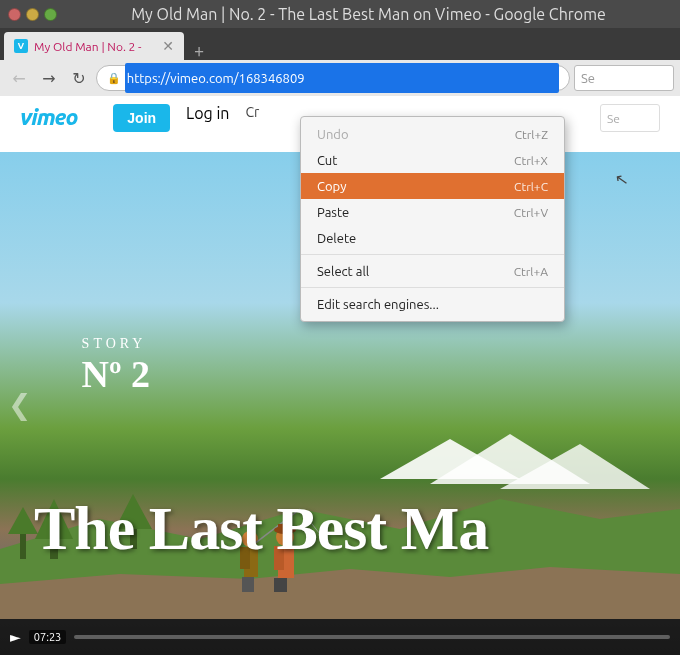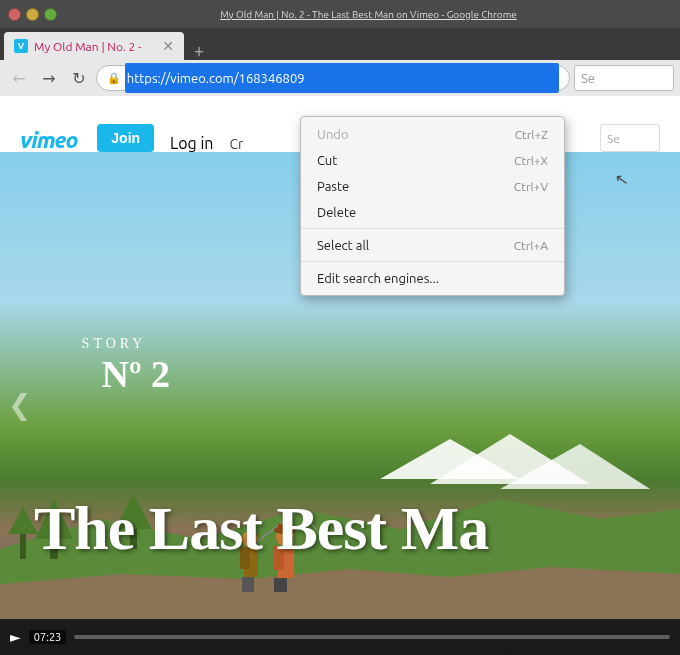--- a/index.html
+++ b/index.html
@@ -12,21 +12,21 @@
       display: flex;
       align-items: center;
       padding: 0 8px;
       gap: 8px;
     }
     .window-controls { display: flex; gap: 5px; align-items: center; }
     .wc { width: 13px; height: 13px; border-radius: 50%; border: 1px solid rgba(0,0,0,0.3); cursor: pointer; }
     .wc-close { background: #cc6666; }
     .wc-min { background: #ccaa44; }
     .wc-max { background: #66aa44; }
-    .title-text { color: #ddd; font-size: 10px; flex: 1; text-align: center; text-decoration: underline; }
+    .title-text { color: #ddd; font-size: 16px; flex: 1; text-align: center; }
 
     
     .tab-bar {
       background: #3a3a3a;
       height: 32px;
       display: flex;
       align-items: flex-end;
       padding: 0 4px;
     }
     .tab {
@@ -109,22 +109,22 @@
       height: calc(655px - 28px - 32px - 36px);
       overflow: hidden;
       background: #1a1a2e;
     }
 
     
     .vimeo-header {
       background: white;
       height: 56px;
       display: flex;
-      align-items: flex-end;
-      padding: 0 20px;
+      align-items: flex-start;
+      padding: 8px 20px;
       gap: 16px;
       position: absolute;
       top: 0; left: 0; right: 0;
       z-index: 1;
     }
     .vimeo-logo {
       font-size: 22px;
       font-weight: 900;
       color: #1ab7ea;
       font-style: italic;
@@ -132,21 +132,21 @@
     }
     .join-btn {
       background: #1ab7ea;
       color: white;
       border: none;
       border-radius: 4px;
       padding: 6px 14px;
       font-size: 14px;
       font-weight: bold;
       cursor: pointer;
-      margin-left: 4px;
+      margin-left: 20px;
     }
     .login-link { color: #000000; font-size: 16px; text-decoration: none; }
     .cr-link { color: #444; font-size: 14px; }
     .header-spacer { flex: 1; }
     .se-box {
       width: 60px; height: 28px;
       border: 1px solid #ddd;
       border-radius: 3px;
       background: white;
       display: flex; align-items: center; padding: 0 6px;
@@ -162,21 +162,21 @@
     }
     .video-text-story {
       position: absolute;
       top: 35%;
       left: 12%;
       color: white;
       font-family: serif;
       text-align: left;
     }
     .story-word { font-size: 14px; letter-spacing: 4px; text-transform: uppercase; margin-top: 8px; }
-    .story-n { font-size: 38px; font-weight: bold; margin-left: 20px; }
+    .story-n { font-size: 38px; font-weight: bold; }
     .video-title {
       position: absolute;
       bottom: 18%;
       left: 5%;
       color: white;
       font-size: 62px;
       font-weight: 900;
       font-family: serif;
       letter-spacing: -1px;
       text-shadow: 2px 2px 4px rgba(0,0,0,0.5);
@@ -369,20 +369,24 @@
     <div class="menu-item disabled">
       <span>Undo</span>
       <span class="menu-shortcut">Ctrl+Z</span>
     </div>
 
     <div class="menu-item">
       <span>Cut</span>
       <span class="menu-shortcut">Ctrl+X</span>
     </div>
 
+    <div class="menu-item active">
+      <span>Copy</span>
+      <span class="menu-shortcut">Ctrl+C</span>
+    </div>
 
     <div class="menu-item">
       <span>Paste</span>
       <span class="menu-shortcut">Ctrl+V</span>
     </div>
 
 
     <div class="menu-item">
       <span>Delete</span>
       <span class="menu-shortcut"></span>

